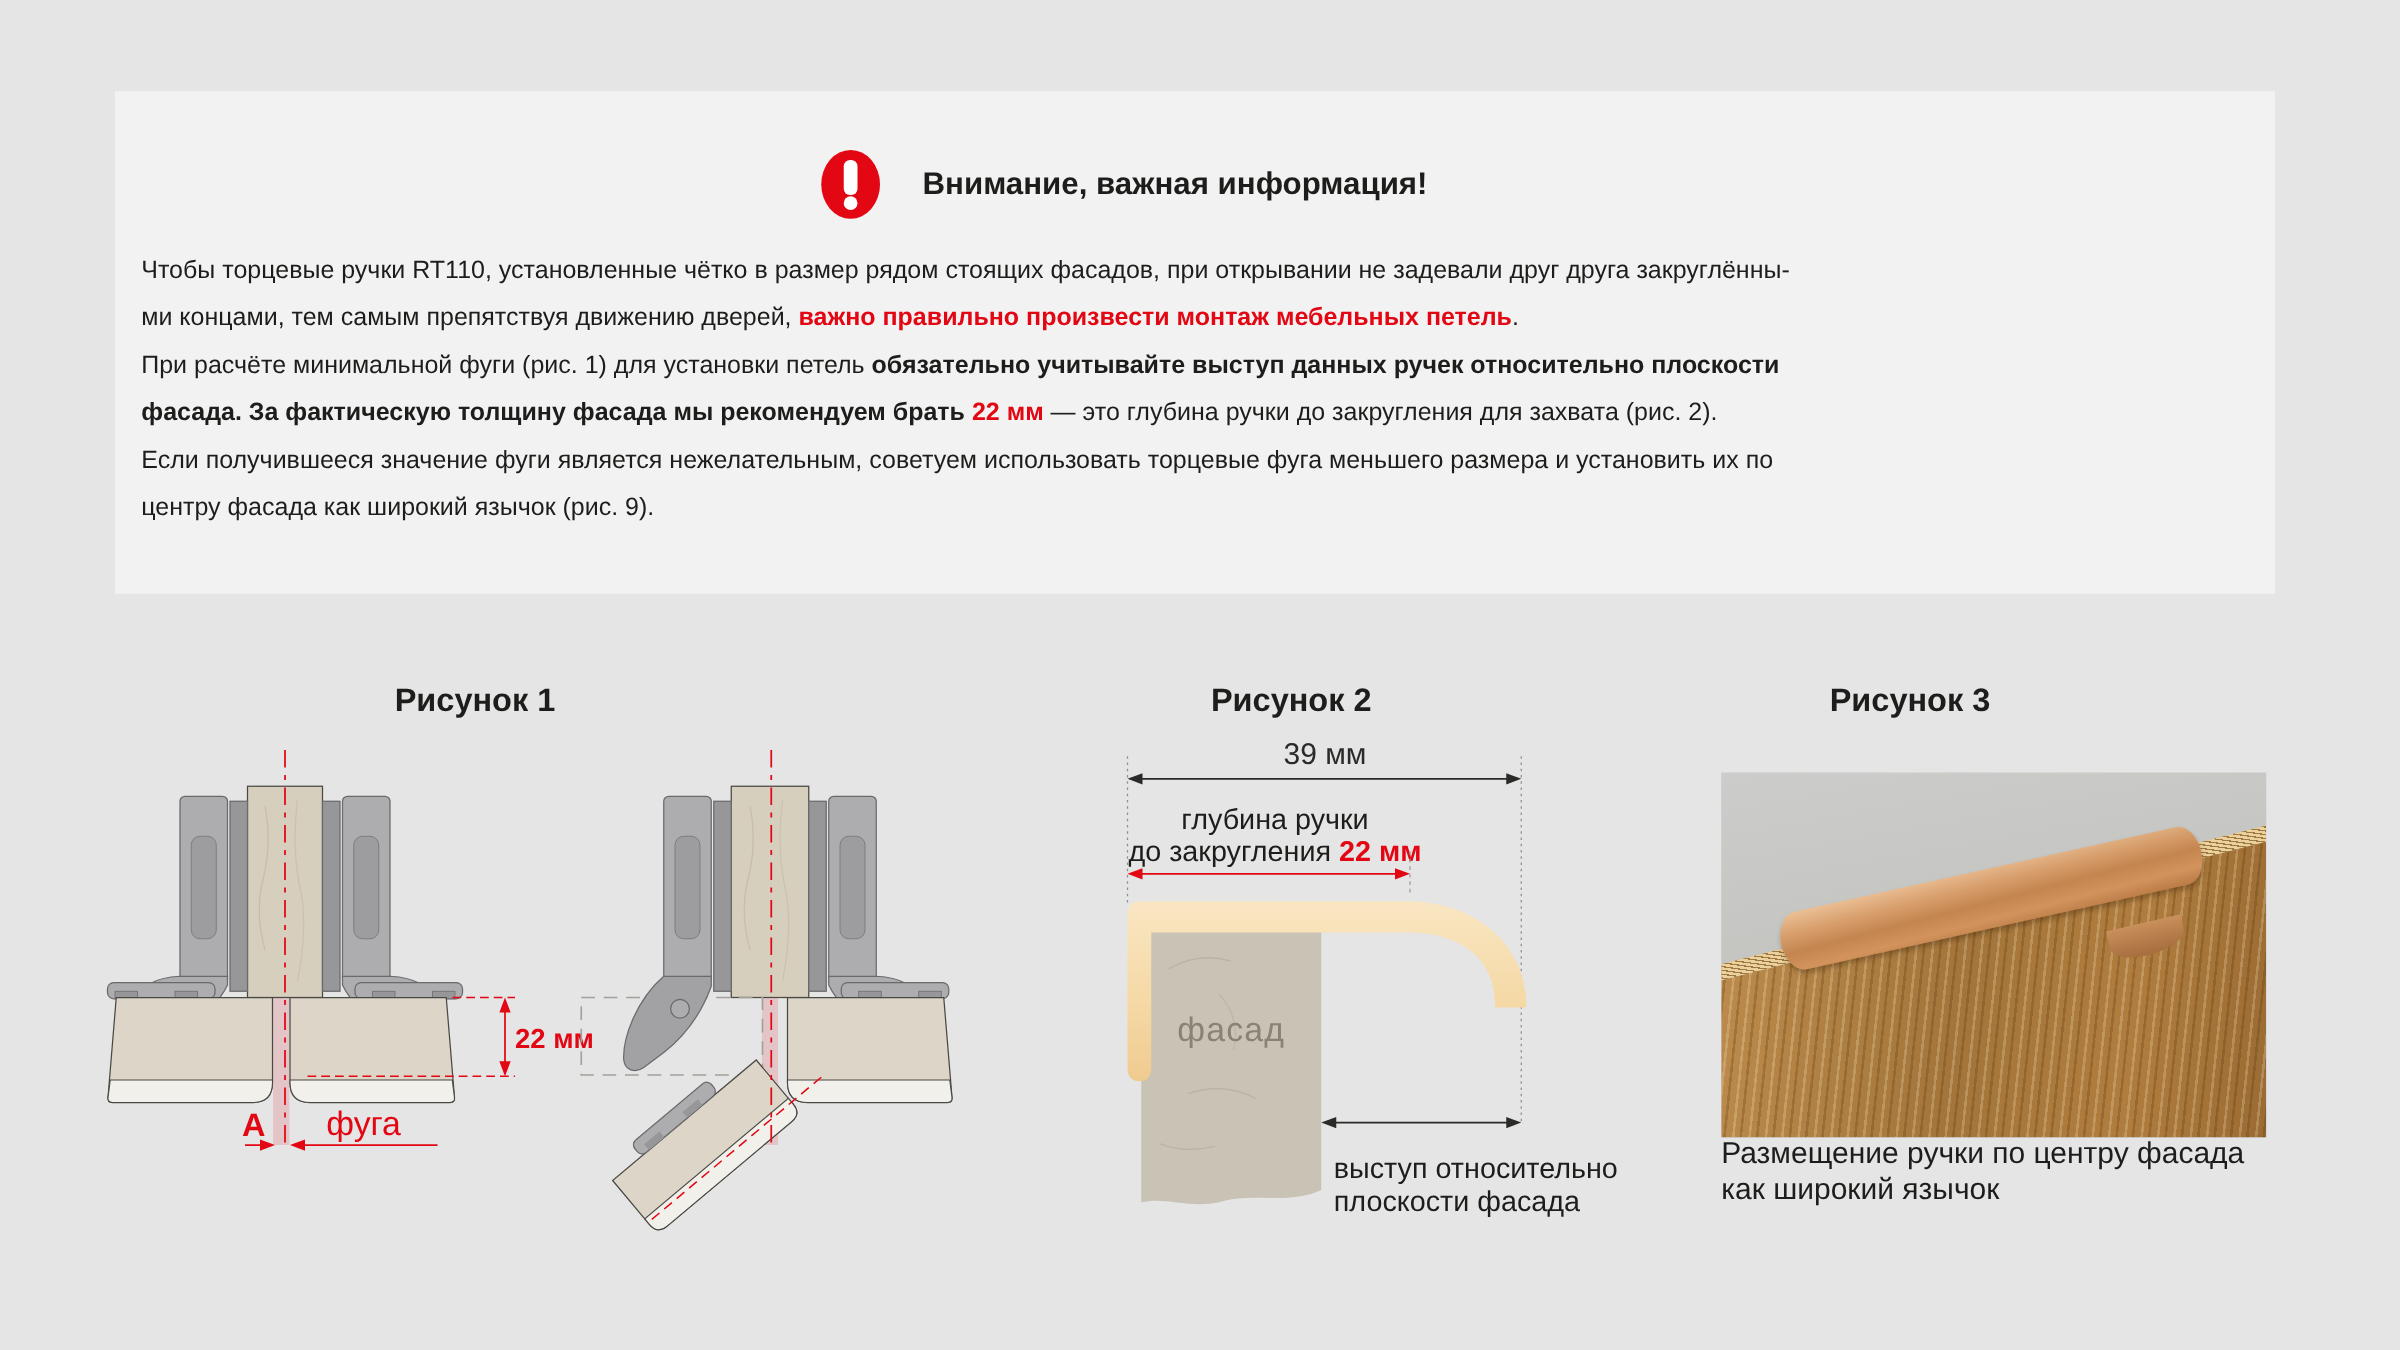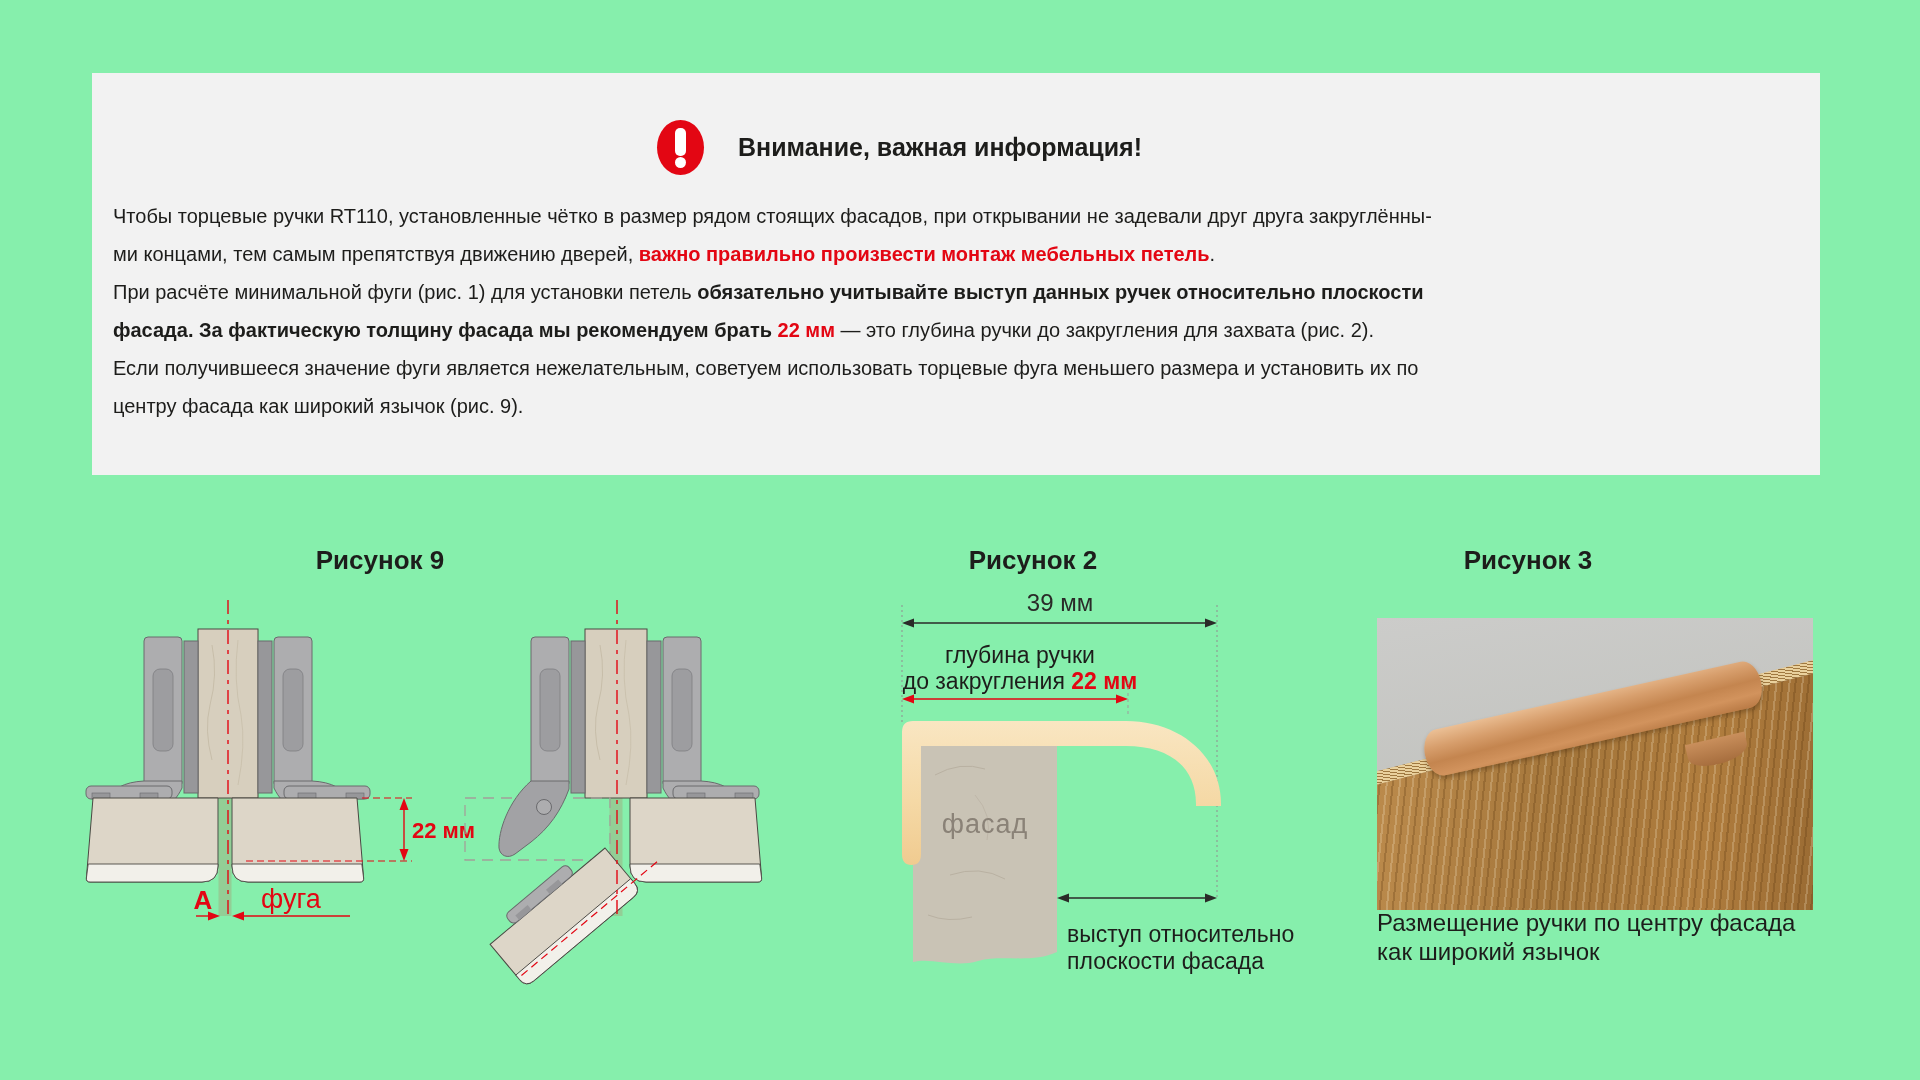--- a/index.html
+++ b/index.html
@@ -1,16 +1,16 @@
 <!DOCTYPE html>
 <html><head>
 <meta charset="utf-8">
 <style>
   html,body{margin:0;padding:0;background:#ffffff;}
-  .page{position:relative;width:1920px;height:1080px;background:#86efac;overflow:hidden;
+  .page{position:relative;width:1920px;height:1080px;background:#e5e5e5;overflow:hidden;
         font-family:"Liberation Sans",sans-serif;color:#1d1d1b;}
   .notice-panel{position:absolute;left:92px;top:73px;width:1728px;height:402px;background:#f2f2f2;}
   .warn-icon{position:absolute;left:657px;top:120px;width:47px;height:55px;background:#e30613;border-radius:50%;}
   .warn-icon .bar{position:absolute;left:18px;top:8px;width:11px;height:28px;background:#ffffff;border-radius:5px;}
   .warn-icon .dot{position:absolute;left:18px;bottom:7px;width:11px;height:11px;background:#ffffff;border-radius:50%;}
   .notice-title{position:absolute;left:738px;top:132px;font-size:25px;font-weight:bold;line-height:30px;}
   .notice-text{position:absolute;left:113px;top:197px;font-size:20px;line-height:38px;}
   .tline{white-space:nowrap;}
   .b{font-weight:bold;}
   .rb{font-weight:bold;color:#e30613;}
@@ -60,21 +60,21 @@
 
   <div class="notice-text">
     <div class="tline"><span>Чтобы торцевые ручки RT110, установленные чётко в размер рядом стоящих фасадов, при открывании не задевали друг друга закруглённы-</span></div>
     <div class="tline"><span>ми концами, тем самым препятствуя движению дверей, </span><span class="rb">важно правильно произвести монтаж мебельных петель</span><span>.</span></div>
     <div class="tline"><span>При расчёте минимальной фуги (рис. 1) для установки петель </span><span class="b">обязательно учитывайте выступ данных ручек относительно плоскости</span></div>
     <div class="tline"><span class="b">фасада. За фактическую толщину фасада мы рекомендуем брать </span><span class="rb">22 мм</span><span> — это глубина ручки до закругления для захвата (рис. 2).</span></div>
     <div class="tline"><span>Если получившееся значение фуги является нежелательным, советуем использовать торцевые фуга меньшего размера и установить их по</span></div>
     <div class="tline"><span>центру фасада как широкий язычок (рис. 9).</span></div>
   </div>
 
-  <div class="fig-title ft1">Рисунок 9</div>
+  <div class="fig-title ft1">Рисунок 1</div>
   <div class="fig-title ft2">Рисунок 2</div>
   <div class="fig-title ft3">Рисунок 3</div>
 
   <svg class="fig1-svg" width="720" height="450" viewBox="0 0 720 450">
     <defs>
       <g id="hingeTop">
         <rect x="124" y="96" width="14" height="152" fill="#97979a" stroke="#6a6a6d"></rect>
         <rect x="84" y="92" width="38" height="150" rx="4" fill="#adadaf" stroke="#6a6a6d"></rect>
         <rect x="93" y="124" width="20" height="82" rx="7" fill="#9d9da0" stroke="#7e7e81" stroke-width="0.8"></rect>
       </g>

